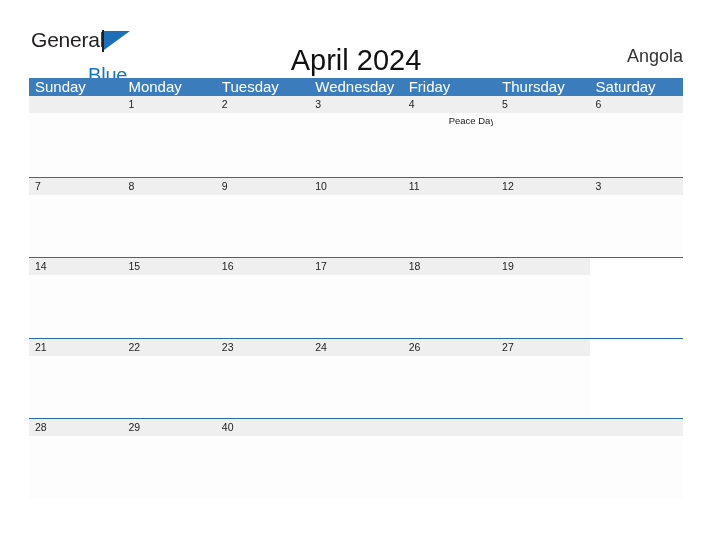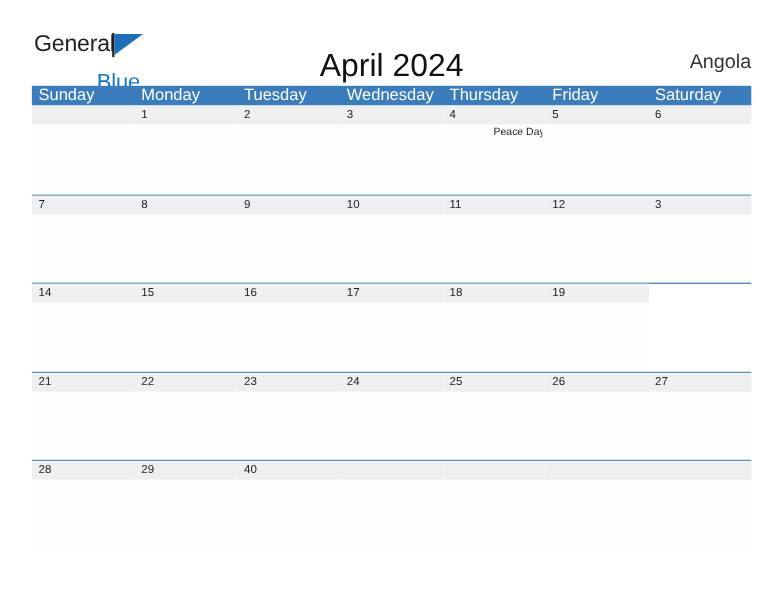--- a/index.html
+++ b/index.html
@@ -193,22 +193,22 @@
     <div class="locale">Angola</div>
 
   </div>
 
   <div class="calendar">
     <div class="dow-row" id="dow-row">
         <div class="dow-cell">Sunday</div>
         <div class="dow-cell">Monday</div>
         <div class="dow-cell">Tuesday</div>
         <div class="dow-cell">Wednesday</div>
+        <div class="dow-cell">Friday</div>
         <div class="dow-cell">Thursday</div>
-        <div class="dow-cell">Friday</div>
         <div class="dow-cell">Saturday</div>
       </div>
     <div id="weeks-container">
         <div class="week-row first">
           <div class="week-cells">
             <div class="day-cell empty">
               <div class="day-band"></div>
               <div class="day-num"></div>
             </div>
             <div class="day-cell">
@@ -313,24 +313,20 @@
             <div class="day-cell">
               <div class="day-band"></div>
               <div class="day-num">23</div>
             </div>
             <div class="day-cell">
               <div class="day-band"></div>
               <div class="day-num">24</div>
             </div>
             <div class="day-cell">
               <div class="day-band"></div>
-              <div class="day-num">25</div>
-            </div>
-            <div class="day-cell">
-              <div class="day-band"></div>
               <div class="day-num">26</div>
             </div>
             <div class="day-cell">
               <div class="day-band"></div>
               <div class="day-num">27</div>
             </div>
           </div>
         </div>
         <div class="week-row">
           <div class="week-cells">

